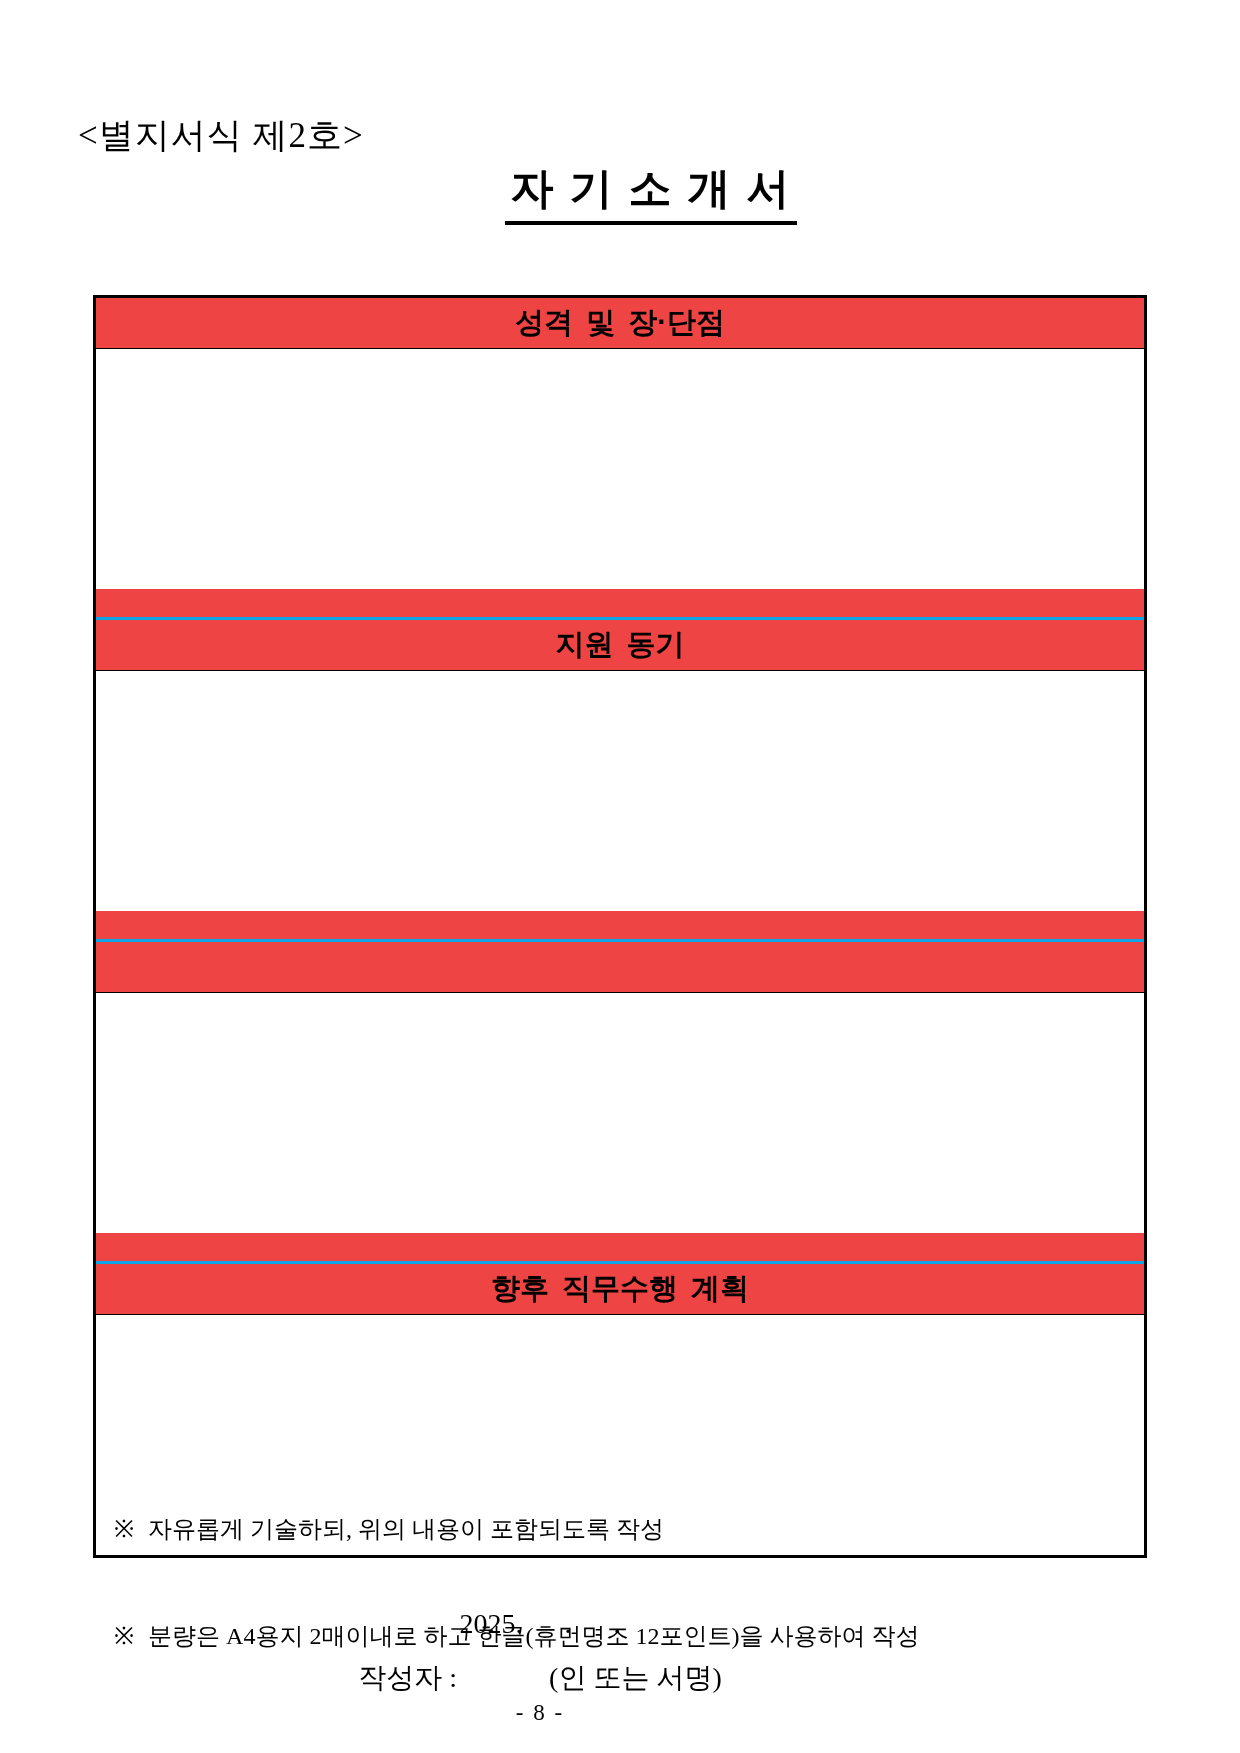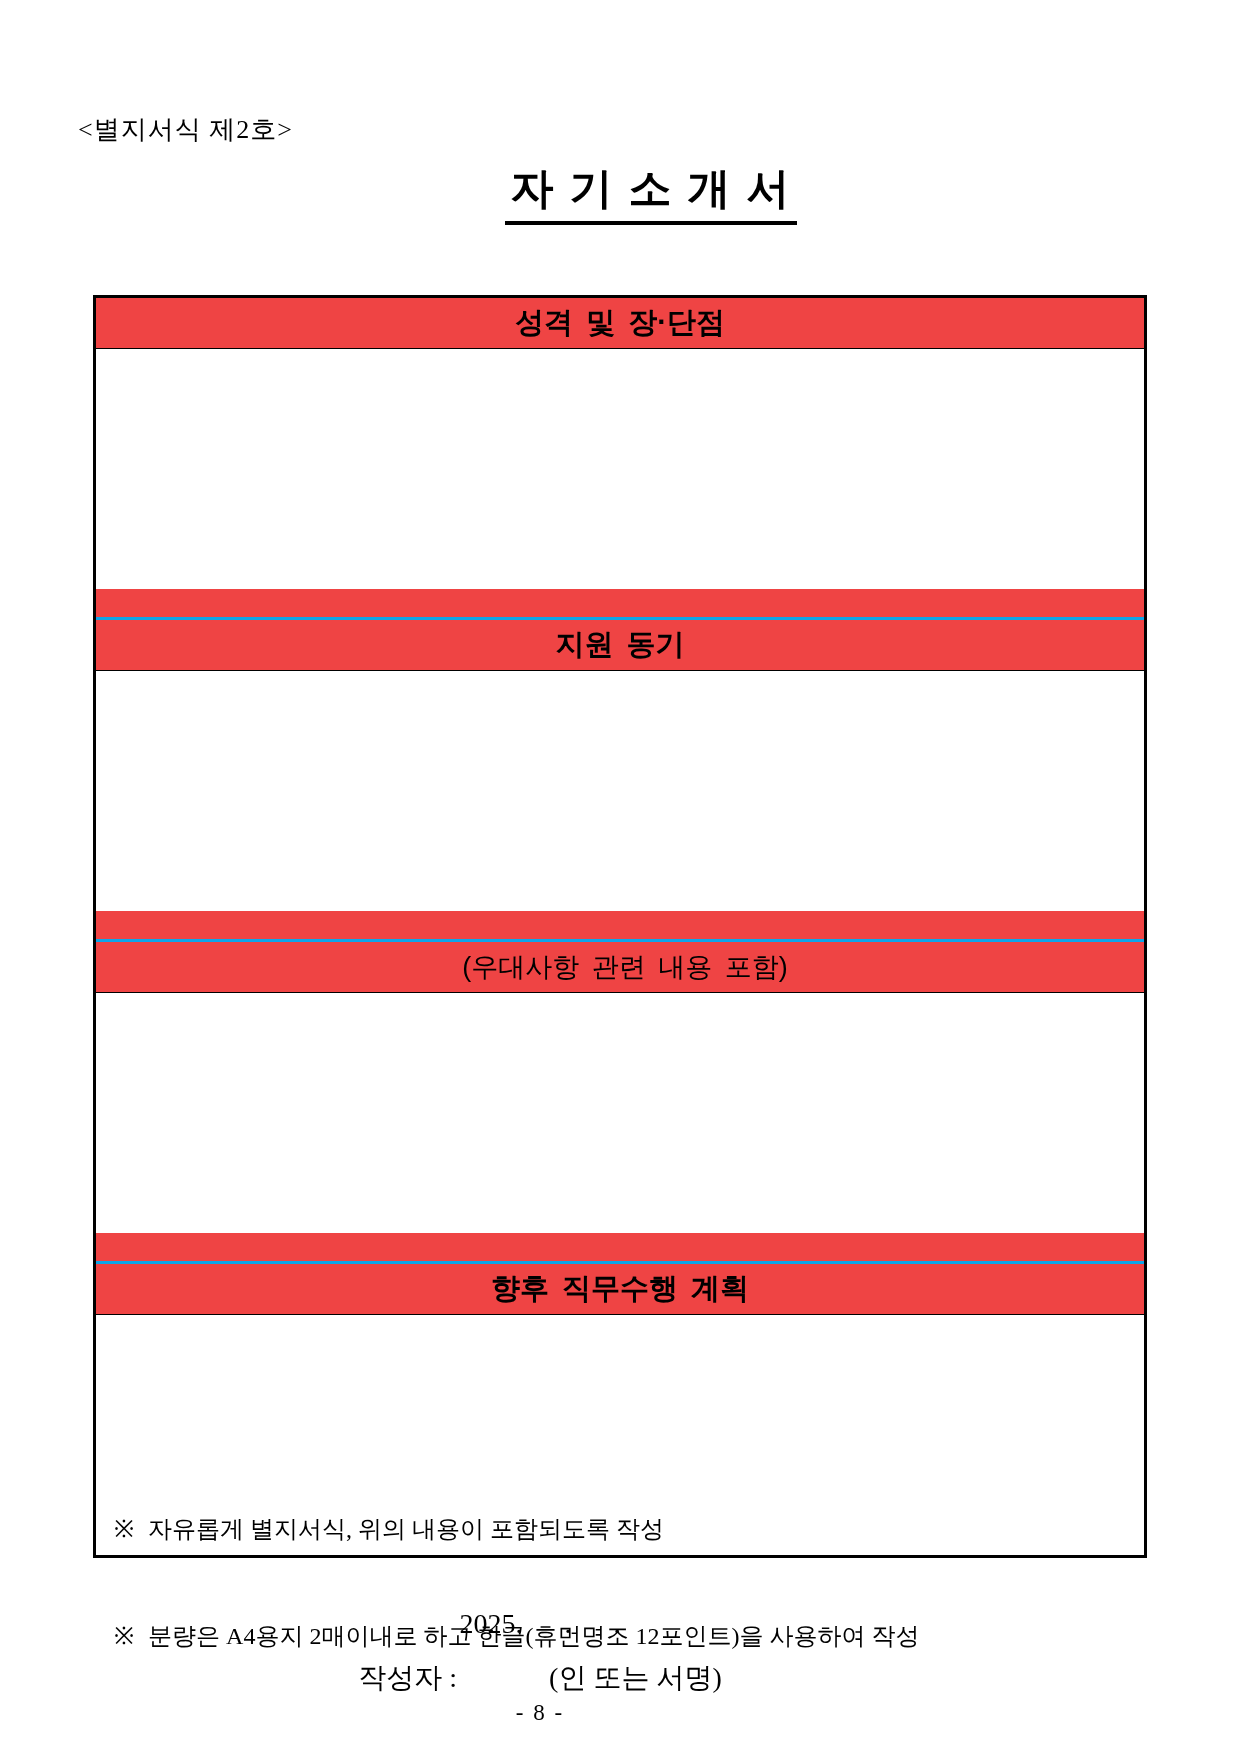--- a/index.html
+++ b/index.html
@@ -9,21 +9,21 @@
     color: #000000;
     position: relative;
     font-family: "Liberation Serif", "DejaVu Serif", serif;
     overflow: hidden;
   }
 
   
   .form-label {
     position: absolute;
     left: 78px; top: 112px;
-    font-size: 26px;
+    font-size: 35px;
     letter-spacing: 1px;
     white-space: pre;
   }
 
   
   .title-wrap {
     position: absolute;
     left: 0; top: 160px;
     width: 1240px;
     text-align: center;
@@ -140,38 +140,37 @@
     <div class="section">
       <div class="sec-header">
         <span>지원 동기</span>
         <span class="hdr-note"></span>
       </div>
       <div class="sec-body"></div>
     </div>
 
     <div class="section">
       <div class="sec-header">
-        <span class="hdr-note">(우대사항 관련 내용 포함)</span>
       </div>
       <div class="sec-body"></div>
     </div>
 
     <div class="section">
       <div class="sec-header">
         <span>향후 직무수행 계획</span>
         <span class="hdr-note"></span>
       </div>
       <div class="sec-body"></div>
     </div>
 
   </div>
 
   <div class="footnotes">
     <div class="footnote">
-      <span class="fn-marker">※</span><span>자유롭게 별지서식, 위의 내용이 포함되도록 작성</span>
+      <span class="fn-marker">※</span><span>자유롭게 기술하되, 위의 내용이 포함되도록 작성</span>
     </div>
     <div class="footnote">
       <span class="fn-marker">※</span><span>분량은 A4용지 2매이내로 하고 한글(휴먼명조 12포인트)을 사용하여 작성</span>
     </div>
   </div>
 
   <div class="footer-date">2025.      .      .</div>
 
   <div class="footer-sign">
     <span>작성자 :</span>

